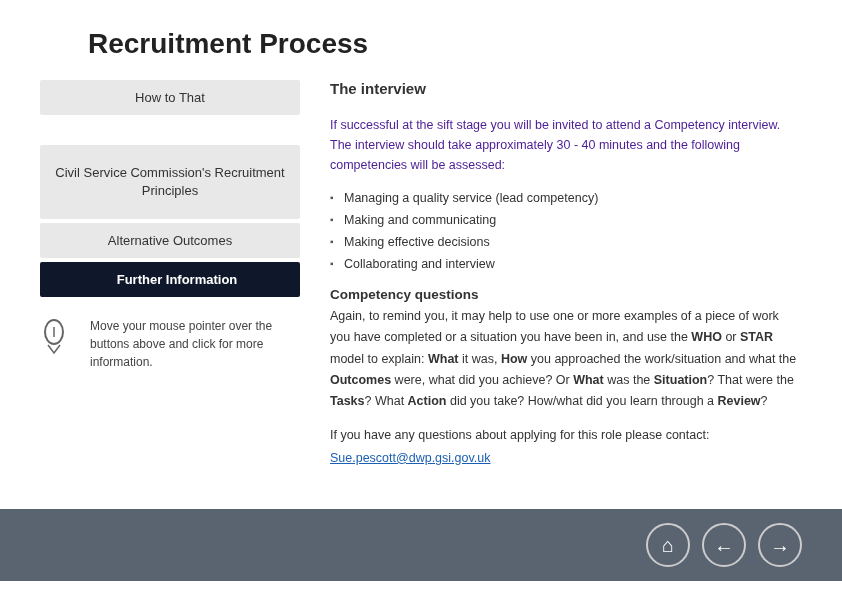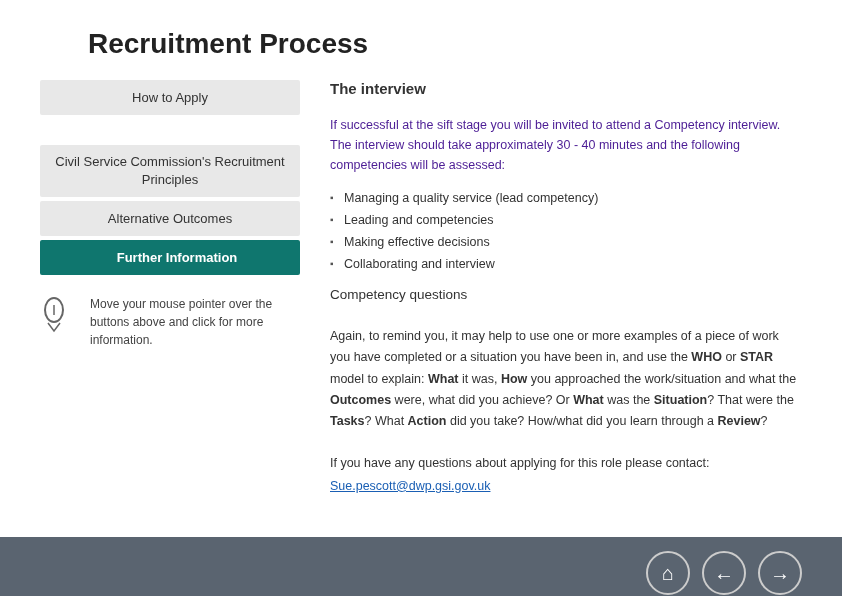--- a/index.html
+++ b/index.html
@@ -41,21 +41,21 @@
       cursor: pointer;
       text-align: center;
       font-size: 13px;
       font-family: Arial, sans-serif;
       background: #e8e8e8;
       color: #333;
       border-radius: 2px;
     }
 
     .sidebar-btn.active {
-      background: #0f766e;
+      background: #0f172a;
       color: #fff;
       font-weight: bold;
       padding-left: 28px;
     }
 
     .sidebar-hint {
       display: flex;
       align-items: flex-start;
       gap: 22px;
       margin-top: 20px;
@@ -106,36 +106,36 @@
       content: '▪';
       position: absolute;
       left: 0;
       color: #555;
       font-size: 10px;
       top: 3px;
     }
 
     .competency-title {
       font-size: 13.5px;
-      font-weight: normal;
-      color: #333;
-      margin-bottom: 24px;
+      font-weight: bold;
+      color: #333;
+      margin-bottom: 4px;
     }
 
     .competency-text {
       font-size: 12.5px;
       line-height: 1.7;
       color: #333;
       margin-bottom: 12px;
     }
 
     .bold { font-weight: bold; }
 
     .contact-section {
-      margin-top: 20px;
+      margin-top: 12px;
       font-size: 12.5px;
       line-height: 1.8;
       color: #333;
     }
 
     .contact-link {
       color: #1a5fb4;
       text-decoration: underline;
     }
 
@@ -174,22 +174,22 @@
       background: #5a6470;
     }
   </style>
 </head>
 <body>
 
 <div class="page-title">Recruitment Process</div>
 
 <div class="main-content">
   <div class="sidebar">
-    <button class="sidebar-btn">How to Apply</button>
-    <button class="sidebar-btn" style="line-height:1.4; padding: 8px 14px; margin-top: 30px;">Civil Service Commission's Recruitment Principles</button>
+    <button class="sidebar-btn">How to That</button>
+    <button class="sidebar-btn" style="line-height:1.4; padding: 19px 14px; margin-top: 30px;">Civil Service Commission's Recruitment Principles</button>
     <button class="sidebar-btn">Alternative Outcomes</button>
     <button class="sidebar-btn active">Further Information</button>
 
     <div class="sidebar-hint">
       <span class="mouse-icon">
         <svg width="28" height="36" viewBox="0 0 28 36" fill="none" xmlns="http://www.w3.org/2000/svg">
           <ellipse cx="14" cy="13" rx="9" ry="12" stroke="#666" stroke-width="2" fill="none"></ellipse>
           <line x1="14" y1="8" x2="14" y2="18" stroke="#666" stroke-width="1.5"></line>
           <path d="M8 26 L14 34 L20 26" stroke="#666" stroke-width="1.5" fill="none"></path>
         </svg>
@@ -197,21 +197,21 @@
       <span>Move your mouse pointer over the buttons above and click for more information.</span>
     </div>
   </div>
 
   <div class="content-area">
     <div class="section-title">The interview</div>
     <div class="content-text">If successful at the sift stage you will be invited to attend a Competency interview. The interview should take approximately 30 - 40 minutes and the following competencies will be assessed:</div>
 
     <ul class="bullet-list">
       <li>Managing a quality service (lead competency)</li>
-      <li>Leading and competencies</li>
+      <li>Making and communicating</li>
       <li>Making effective decisions</li>
       <li>Collaborating and interview</li>
     </ul>
 
     <div class="competency-title">Competency questions</div>
 
     <p class="competency-text">
       <span>Again, to remind you, it may help to use one or more examples of a piece of work you have completed or a situation you have been in, and use the </span><span class="bold">WHO</span><span> or </span><span class="bold">STAR</span><span> model to explain: </span><span class="bold">What</span><span> it was, </span><span class="bold">How</span><span> you approached the work/situation and what the </span><span class="bold">Outcomes</span><span> were, what did you achieve? Or </span><span class="bold">What</span><span> was the </span><span class="bold">Situation</span><span>? That were the </span><span class="bold">Tasks</span><span>? What </span><span class="bold">Action</span><span> did you take? How/what did you learn through a </span><span class="bold">Review</span><span>?</span>
     </p>
 

